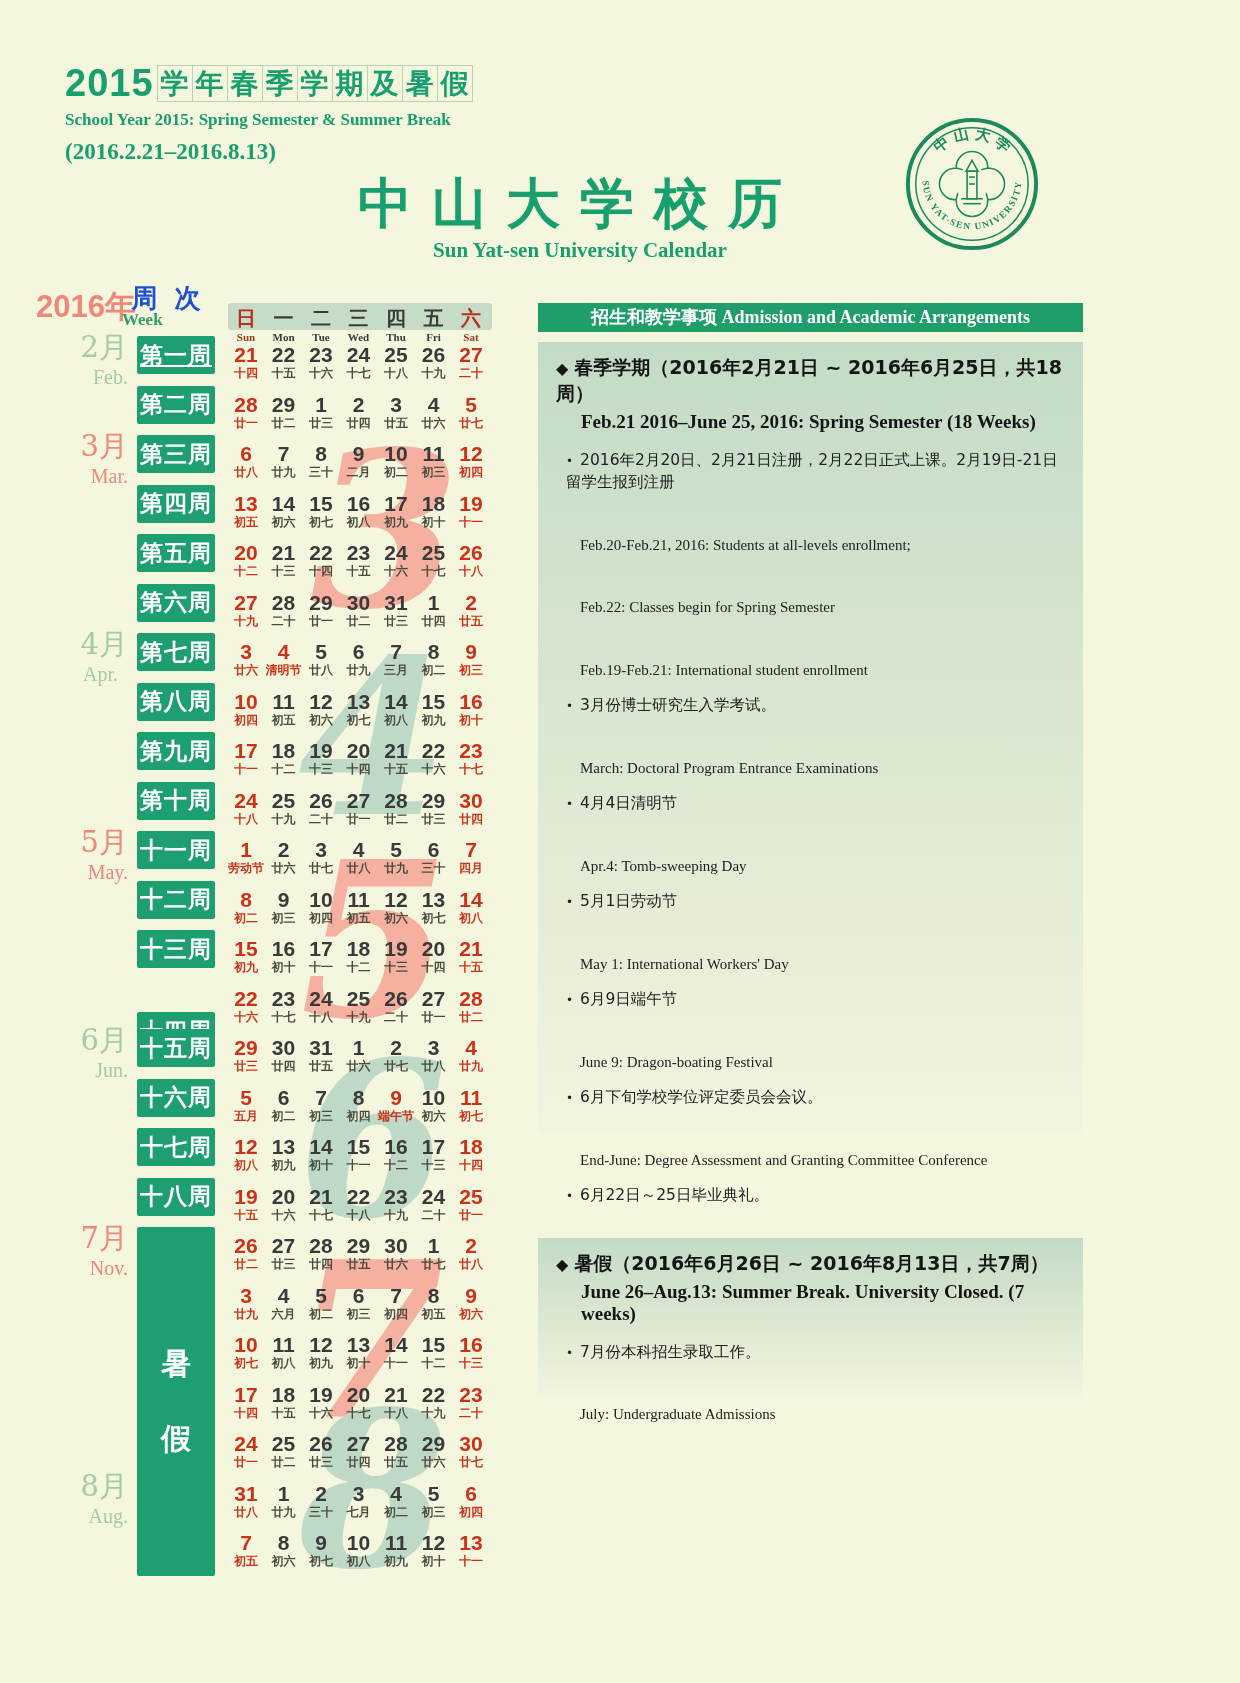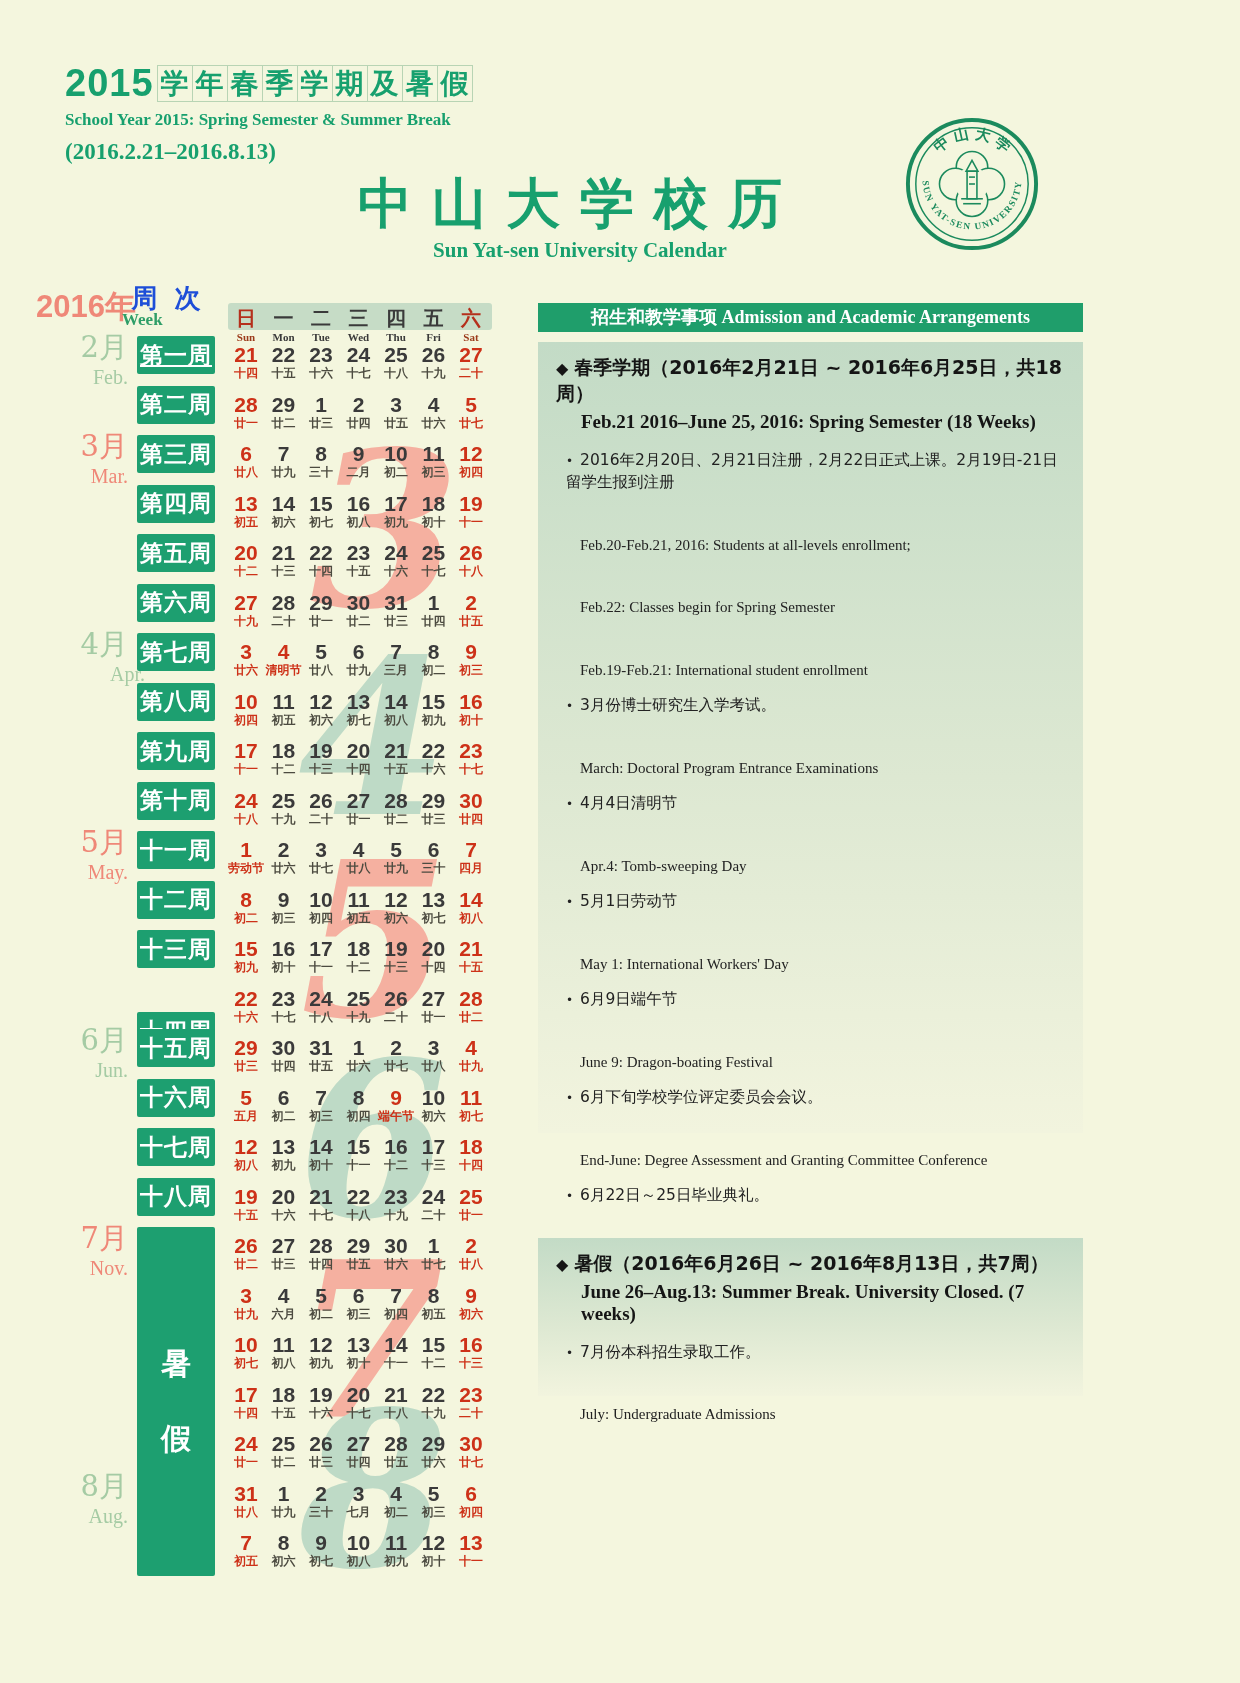--- a/index.html
+++ b/index.html
@@ -148,21 +148,21 @@
       <div class="wm tone-sage" style="left: 373px; top: 738px;">4</div>
       <div class="wm tone-salmon" style="left: 375px; top: 940px;">5</div>
       <div class="wm tone-sage" style="left: 373px; top: 1140px;">6</div>
       <div class="wm tone-salmon" style="left: 370px; top: 1340px;">7</div>
       <div class="wm tone-sage" style="left: 373px; top: 1490px;">8</div>
       <div class="month-zh tone-sage" style="left: 28px; top: 328px;">2月</div>
       <div class="month-en tone-sage" style="left: 28px; top: 366px;">Feb.</div>
       <div class="month-zh tone-salmon" style="left: 28px; top: 427px;">3月</div>
       <div class="month-en tone-salmon" style="left: 28px; top: 465px;">Mar.</div>
       <div class="month-zh tone-sage" style="left: 28px; top: 625px;">4月</div>
-      <div class="month-en tone-sage" style="left: 45px; top: 663px;">Apr.</div>
+      <div class="month-en tone-sage" style="left: 18px; top: 663px;">Apr.</div>
       <div class="month-zh tone-salmon" style="left: 28px; top: 823px;">5月</div>
       <div class="month-en tone-salmon" style="left: 28px; top: 861px;">May.</div>
       <div class="month-zh tone-sage" style="left: 28px; top: 1021px;">6月</div>
       <div class="month-en tone-sage" style="left: 28px; top: 1059px;">Jun.</div>
       <div class="month-zh tone-salmon" style="left: 28px; top: 1219px;">7月</div>
       <div class="month-en tone-salmon" style="left: 28px; top: 1257px;">Nov.</div>
       <div class="month-zh tone-sage" style="left: 28px; top: 1466.5px;">8月</div>
       <div class="month-en tone-sage" style="left: 28px; top: 1504.5px;">Aug.</div>
       <div class="wkbox" style="top: 336px; text-decoration: underline;">第一周</div>
       <div class="wkbox" style="top: 385.5px;">第二周</div>

